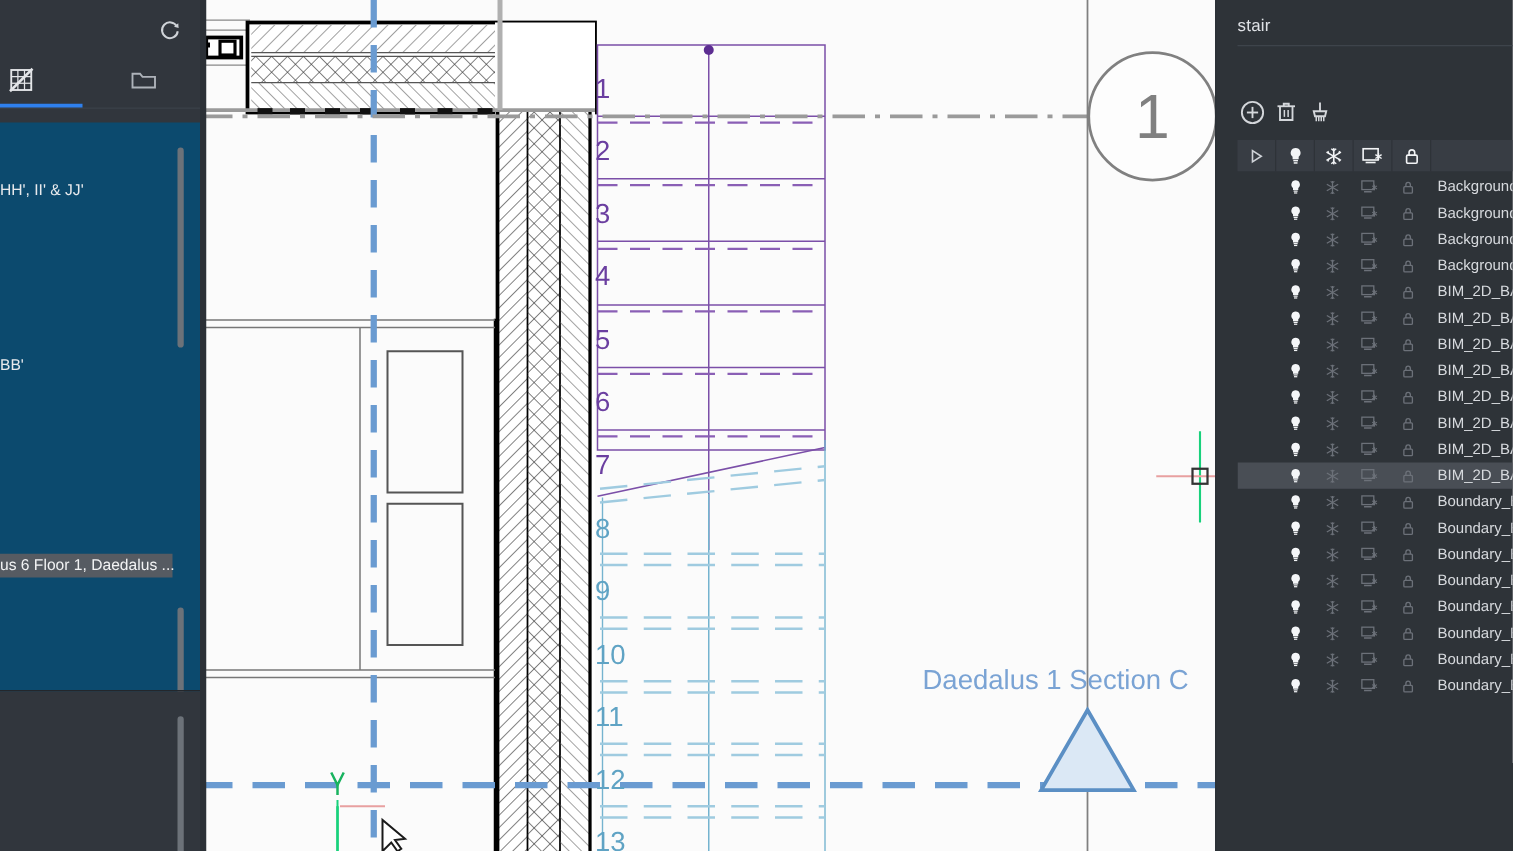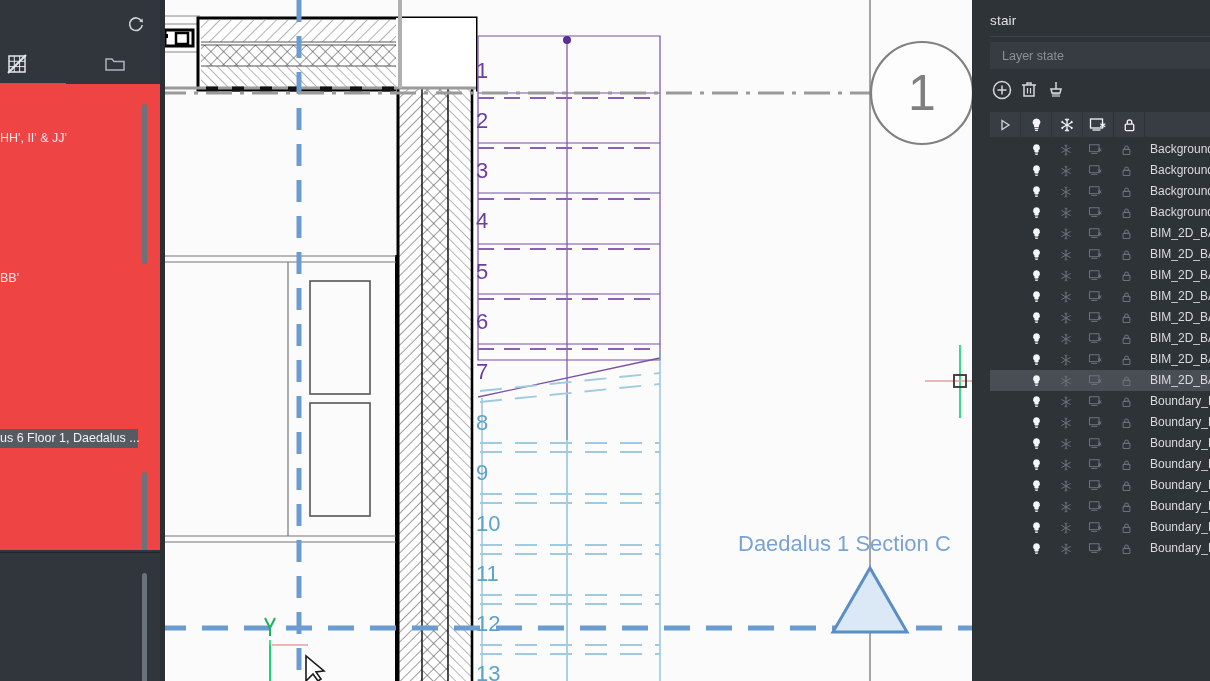--- a/index.html
+++ b/index.html
@@ -16,21 +16,21 @@
     position:absolute;left:0;top:0;width:160px;height:681px;
     background:#31363d;overflow:hidden;
   }
   .lp-topbar{position:absolute;left:0;top:0;width:160px;height:40px;background:#31363d;}
   .refresh-icon{position:absolute;left:127px;top:16px;width:18px;height:18px;}
   .lp-tabs{position:absolute;left:0;top:42px;width:160px;height:44px;border-bottom:1px solid #3b4149;}
   .lp-tab{position:absolute;top:0;width:66px;height:43px;display:flex;align-items:center;justify-content:center;cursor:pointer;}
   .lp-tab.t1{left:-16px;}
   .lp-tab.t2{left:82px;}
   .lp-tab-underline{position:absolute;left:-20px;top:41px;width:86px;height:3px;background:#2f80ed;}
-  .lp-body{position:absolute;left:0;top:84px;width:160px;height:466px;background:#ef4444;overflow:hidden;padding-left:12px;}
+  .lp-body{position:absolute;left:0;top:98px;width:160px;height:466px;background:#0c4a6e;overflow:hidden;padding-left:12px;}
   .lp-row{position:absolute;left:0;height:19px;line-height:19px;font-size:12.5px;color:#e8eaed;white-space:nowrap;padding-left:0;}
   .lp-row.sel{background:#565b62;width:138px;color:#f2f3f4;padding-left:0;}
   .lp-scroll{position:absolute;width:5px;border-radius:3px;background:#6c7279;}
   .lp-divider{position:absolute;left:0;top:552px;width:160px;height:1px;background:#23272c;}
   .lp-sec2{position:absolute;left:0;top:553px;width:160px;height:128px;background:#31363d;}
 
   
   .canvas{
     position:absolute;left:160px;top:0;width:812px;height:681px;
     background:#fbfbfb;overflow:hidden;
@@ -314,21 +314,20 @@
 
       <div class="lp-scroll" style="left:142px;top:20px;height:118px;"></div>
     </div>
   </div>
 
   <div class="right-panel">
 
     <div class="rp-title">stair</div>
     <div class="rp-rule"></div>
 
-    <div class="rp-layerstate">Layer state</div>
 
     <div class="rp-tools">
       <div class="rp-tool" style="left:0;">
         <svg width="24" height="24" viewBox="0 0 24 24">
           <circle cx="12" cy="12" r="8.5" fill="none" stroke="#d4d7db" stroke-width="1.5"></circle>
           <line x1="12" y1="7.5" x2="12" y2="16.5" stroke="#d4d7db" stroke-width="1.5"></line>
           <line x1="7.5" y1="12" x2="16.5" y2="12" stroke="#d4d7db" stroke-width="1.5"></line>
         </svg>
       </div>
       <div class="rp-tool" style="left:27px;">

